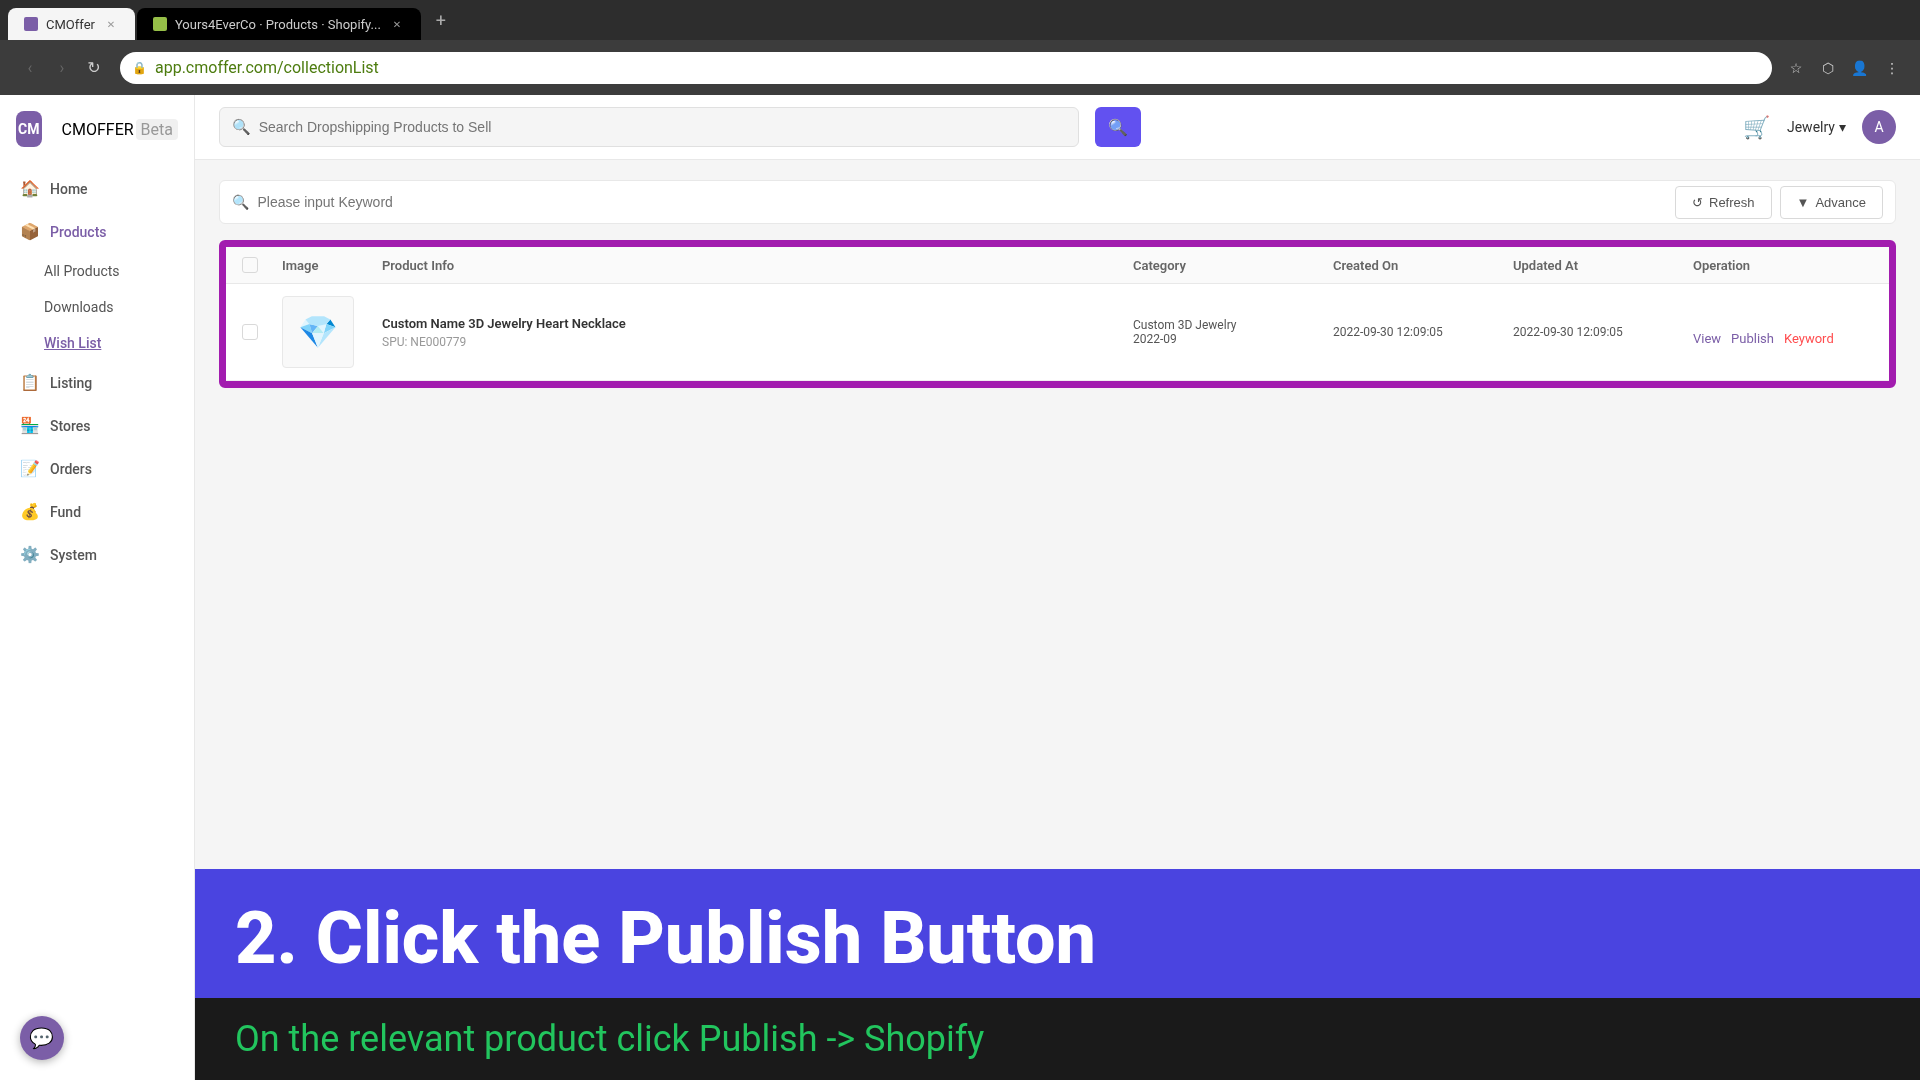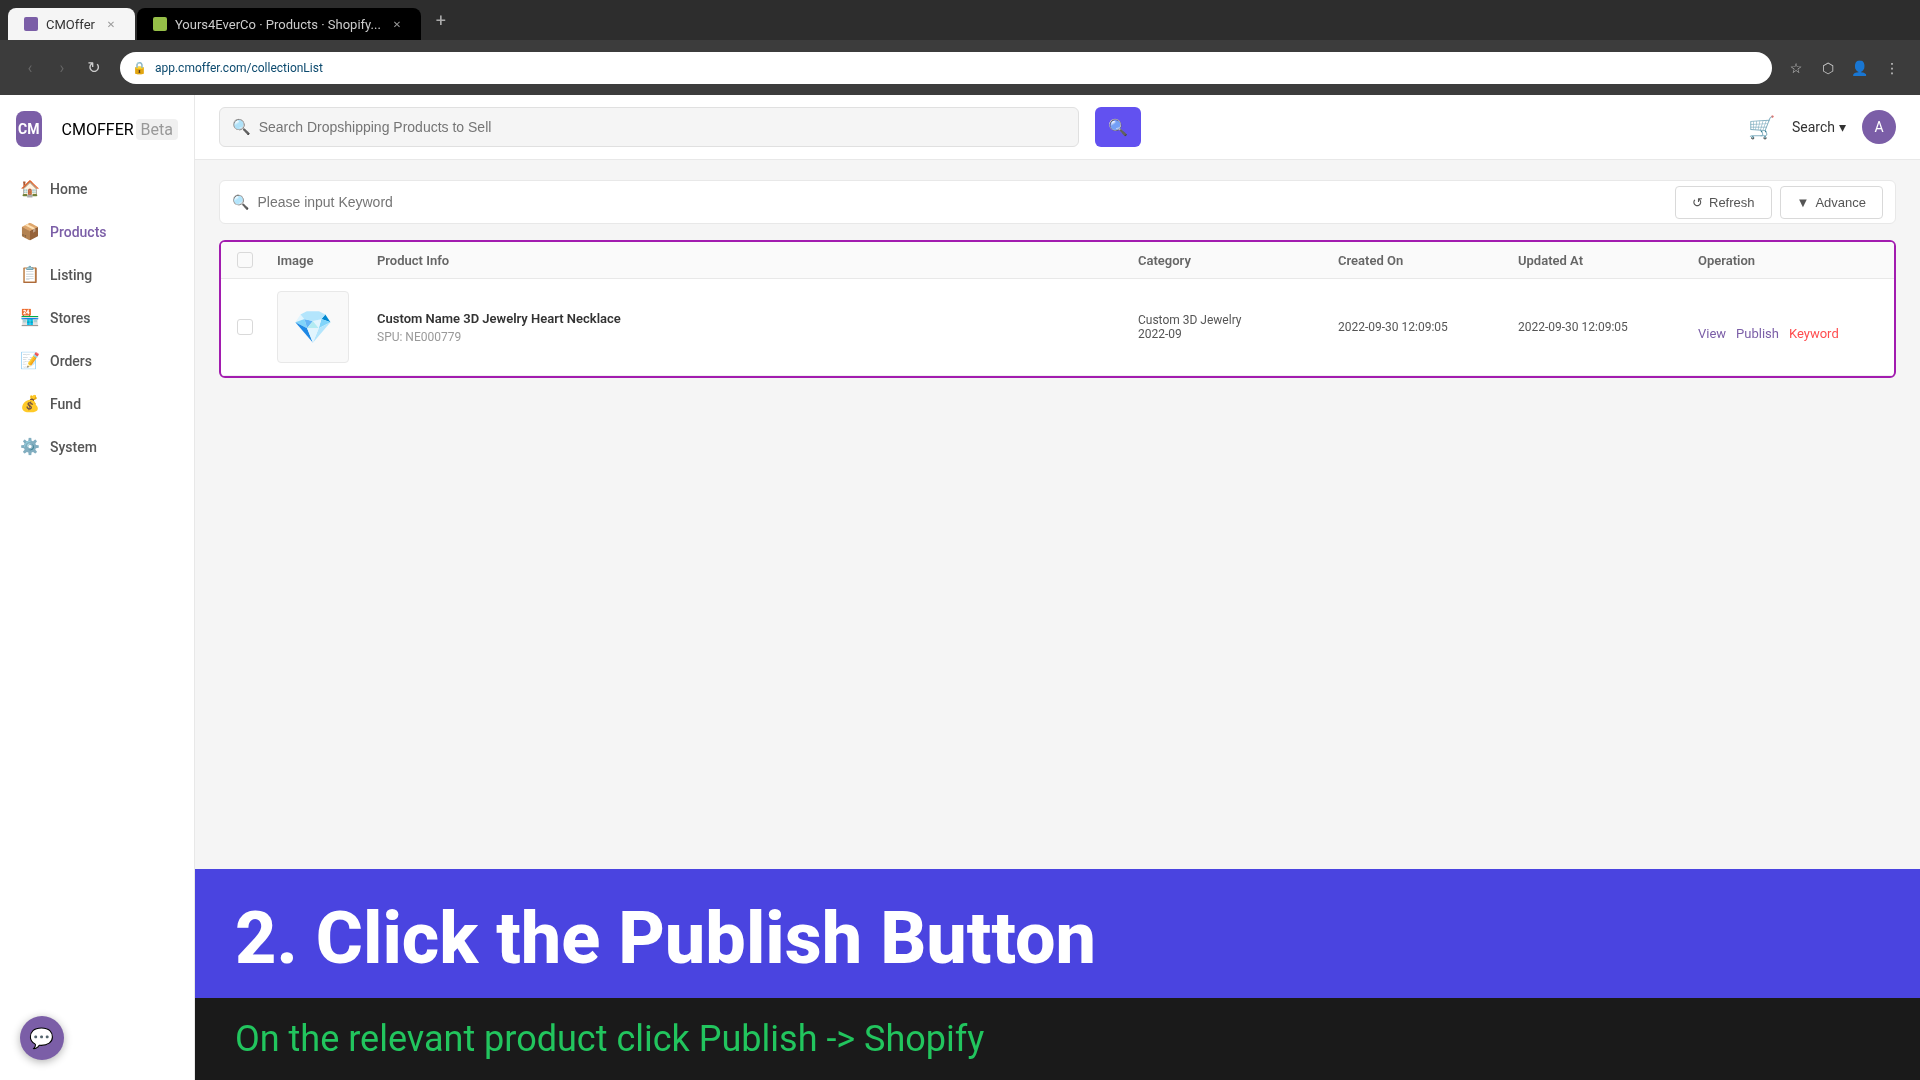--- a/index.html
+++ b/index.html
@@ -16,21 +16,21 @@
     .tab-favicon.shopify { background: #96bf48; }
     .tab-close { width: 16px; height: 16px; display: flex; align-items: center; justify-content: center; border-radius: 50%; font-size: 10px; color: #999; cursor: pointer; }
     .tab-new { width: 28px; height: 28px; display: flex; align-items: center; justify-content: center; color: #aaa; font-size: 18px; cursor: pointer; margin-left: 4px; align-self: center; }
 
     .address-bar { background: #f5f5f5; height: 55px; display: flex; align-items: center; padding: 0 16px; gap: 12px; background: #3c3c3c; }
     .nav-buttons { display: flex; gap: 4px; align-items: center; }
     .nav-btn { width: 28px; height: 28px; display: flex; align-items: center; justify-content: center; color: #ccc; cursor: pointer; border-radius: 50%; font-size: 16px; }
     .nav-btn.disabled { color: #666; }
     .url-bar { flex: 1; background: white; border-radius: 20px; height: 32px; display: flex; align-items: center; padding: 0 12px; gap: 8px; }
     .url-bar .lock-icon { color: #555; font-size: 12px; }
-    .url-text { font-size: 12px; color: #0c4a6e; flex: 1; }
+    .url-text { font-size: 16px; color: #4d7c0f; flex: 1; }
     .browser-actions { display: flex; gap: 8px; align-items: center; }
     .browser-action-btn { width: 24px; height: 24px; display: flex; align-items: center; justify-content: center; color: #ccc; font-size: 14px; cursor: pointer; }
 
     
     .app { display: flex; height: calc(1080px - 95px); }
 
     
     .sidebar { width: 195px; background: white; border-right: 1px solid #e8e8e8; padding: 16px 0; display: flex; flex-direction: column; }
     .logo { display: flex; align-items: center; gap: 20px; padding: 0 16px 20px; }
     .logo-icon { width: 36px; height: 36px; background: #7b5ea7; border-radius: 8px; display: flex; align-items: center; justify-content: center; color: white; font-weight: bold; font-size: 14px; }
@@ -60,21 +60,21 @@
 
     
     .filter-bar { background: white; border: 1px solid #e8e8e8; border-radius: 6px; display: flex; align-items: center; padding: 0 12px; height: 44px; margin-bottom: 16px; }
     .filter-search-icon { color: #bbb; font-size: 14px; margin-right: 8px; }
     .filter-input { border: none; outline: none; font-size: 14px; color: #999; flex: 1; }
     .filter-actions { display: flex; gap: 8px; margin-left: auto; }
     .btn-refresh { display: flex; align-items: center; gap: 6px; padding: 8px 16px; border: 1px solid #d9d9d9; border-radius: 4px; background: white; cursor: pointer; font-size: 13px; color: #555; }
     .btn-advance { display: flex; align-items: center; gap: 6px; padding: 8px 16px; border: 1px solid #d9d9d9; border-radius: 4px; background: white; cursor: pointer; font-size: 13px; color: #555; }
 
     
-    .product-table { background: white; border: 2px solid #a21caf; border-radius: 6px; overflow: hidden; }
+    .product-table { background: white; border: 7px solid #a21caf; border-radius: 6px; overflow: hidden; }
     .table-header { display: grid; grid-template-columns: 40px 100px 1fr 200px 180px 180px 180px; align-items: center; padding: 10px 16px; border-bottom: 1px solid #e8e8e8; background: #fafafa; }
     .table-header-cell { font-size: 13px; color: #666; font-weight: 600; }
     .table-row { display: grid; grid-template-columns: 40px 100px 1fr 200px 180px 180px 180px; align-items: center; padding: 12px 16px; border-bottom: 1px solid #f0f0f0; }
     .product-image { width: 72px; height: 72px; border: 1px solid #e8e8e8; border-radius: 4px; display: flex; align-items: center; justify-content: center; overflow: hidden; background: #f9f9f9; }
     .product-name { font-size: 13px; font-weight: 600; color: #333; margin-bottom: 4px; }
     .product-spu { font-size: 12px; color: #999; }
     .category-text { font-size: 12px; color: #555; }
     .date-text { font-size: 12px; color: #555; }
     .operation-btns { display: flex; gap: 10px; align-items: center; }
     .op-btn { font-size: 13px; color: #7b5ea7; cursor: pointer; text-decoration: none; margin-top: 12px; }
@@ -140,20 +140,31 @@
 
     <div class="nav-item">
       <span class="nav-icon">🏠</span>
       <span>Home</span>
     </div>
 
     <div class="nav-item active">
       <span class="nav-icon">📦</span>
       <span>Products</span>
     </div>
+    <div class="sub-nav">
+      <div class="sub-nav-item">
+        <span>All Products</span>
+      </div>
+      <div class="sub-nav-item">
+        <span>Downloads</span>
+      </div>
+      <div class="sub-nav-item active">
+        <span>Wish List</span>
+      </div>
+    </div>
 
     <div class="nav-item">
       <span class="nav-icon">📋</span>
       <span>Listing</span>
     </div>
     <div class="nav-item">
       <span class="nav-icon">🏪</span>
       <span>Stores</span>
     </div>
     <div class="nav-item">
@@ -176,21 +187,21 @@
       <div class="search-bar">
         <span style="color:#bbb;font-size:15px;">🔍</span>
         <input type="text" placeholder="Search Dropshipping Products to Sell" style="">
       </div>
       <button class="search-btn">
         <span style="font-size:16px;">🔍</span>
       </button>
       <div class="header-right">
         <span class="cart-icon">🛒</span>
         <div class="lang-selector">
-          <span>Search</span>
+          <span>Jewelry</span>
           <span>▾</span>
         </div>
         <div class="user-avatar">A</div>
       </div>
     </div>
 
     <div class="content">
 
       <div class="filter-bar">
         <span class="filter-search-icon">🔍</span>

